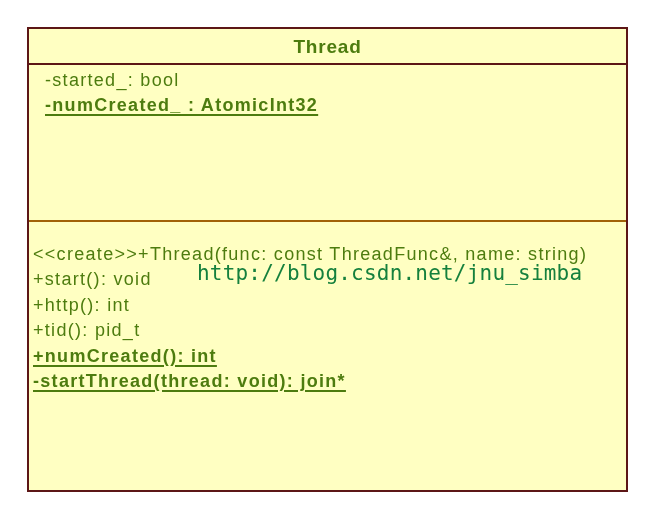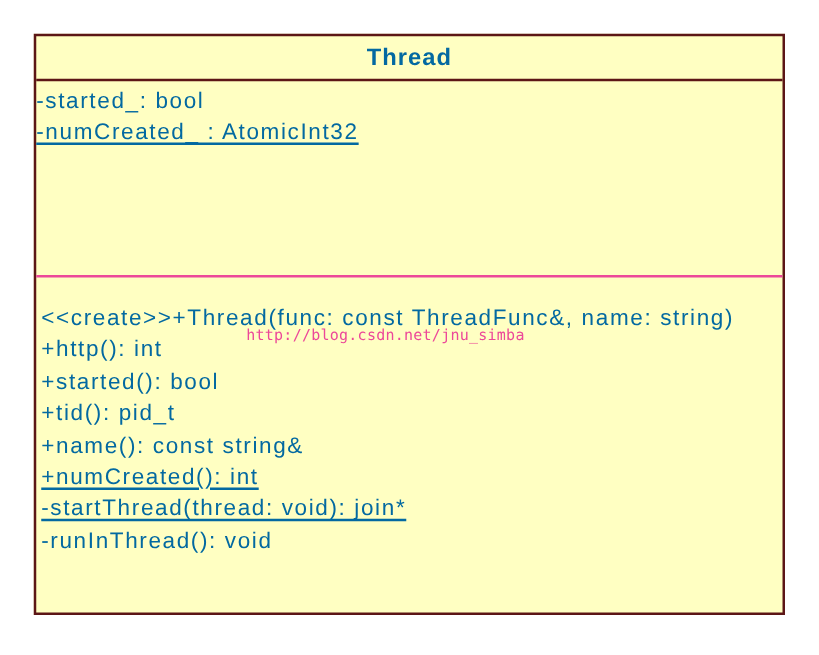--- a/index.html
+++ b/index.html
@@ -9,81 +9,80 @@
     font-family: "Liberation Sans", sans-serif;
     overflow: hidden;
     position: relative;
   }
   .uml-class {
     position: absolute;
     left: 27px; top: 27px;
     width: 601px; height: 465px;
     background: #FFFFC2;
     border: 2px solid #5C1616;
-    color: #0369a1;
+    color: #4d7c0f;
   }
   .uml-title {
     height: 36px;
     line-height: 36px;
     text-align: center;
     font-weight: bold;
     font-size: 19px;
     letter-spacing: 0.8px;
     border-bottom: 2px solid #5C1616;
   }
   .uml-attributes {
     height: 157px;
-    border-bottom: 2px solid #ec4899;
-    padding: 3px 2px 0 0;
+    border-bottom: 2px solid #a16207;
+    padding: 3px 2px 0 16px;
   }
   .uml-methods {
     padding: 20px 2px 0 4px;
     position: relative;
     z-index: 1;
   }
   .uml-row {
     font-size: 18px;
     letter-spacing: 1.3px;
     line-height: 25.4px;
     white-space: nowrap;
     position: relative;
     z-index: 1;
   }
   .u {
     text-decoration: underline;
     text-underline-offset: 3px;
     text-decoration-thickness: 1.5px;
+    font-weight: bold;
   }
   .watermark {
     position: absolute;
     left: 197px; top: 261px;
     font-family: "DejaVu Sans Mono", monospace;
-    font-size: 12px;
+    font-size: 21px;
     letter-spacing: 0.2px;
-    color: #ec4899;
+    color: #15803d;
     z-index: 0;
     white-space: nowrap;
   }
 </style>
 </head>
 <body>
 
 <div class="uml-class">
   <div class="uml-title">Thread</div>
 
   <div class="uml-attributes">
     <div class="uml-row">-started_: bool</div>
     <div class="uml-row u">-numCreated_ : AtomicInt32</div>
   </div>
 
   <div class="uml-methods">
     <div class="uml-row">&lt;&lt;create&gt;&gt;+Thread(func: const ThreadFunc&amp;, name: string)</div>
+    <div class="uml-row">+start(): void</div>
     <div class="uml-row">+http(): int</div>
-    <div class="uml-row">+started(): bool</div>
     <div class="uml-row">+tid(): pid_t</div>
-    <div class="uml-row">+name(): const string&amp;</div>
     <div class="uml-row u">+numCreated(): int</div>
     <div class="uml-row u">-startThread(thread: void): join*</div>
-    <div class="uml-row">-runInThread(): void</div>
   </div>
 </div>
 
 <div class="watermark">http://blog.csdn.net/jnu_simba</div>
 
 </body></html>

